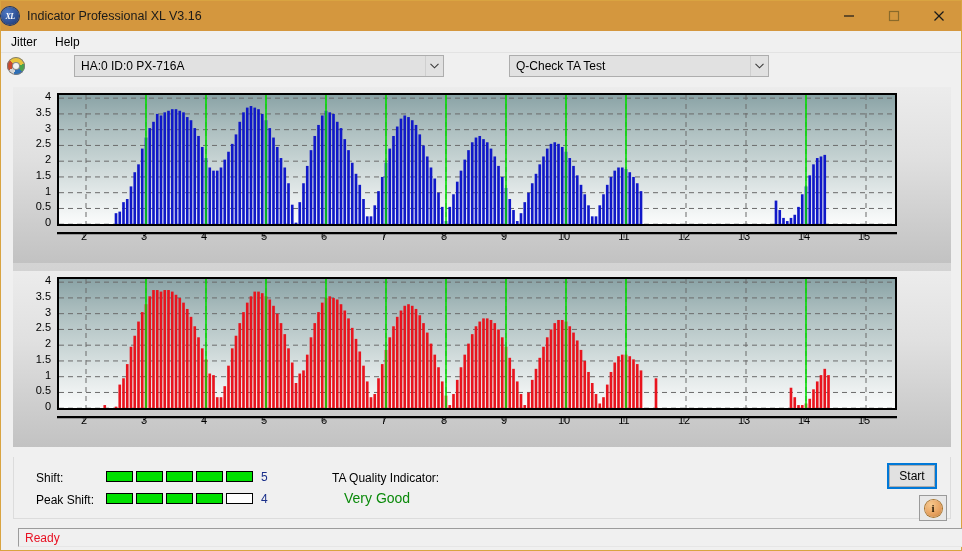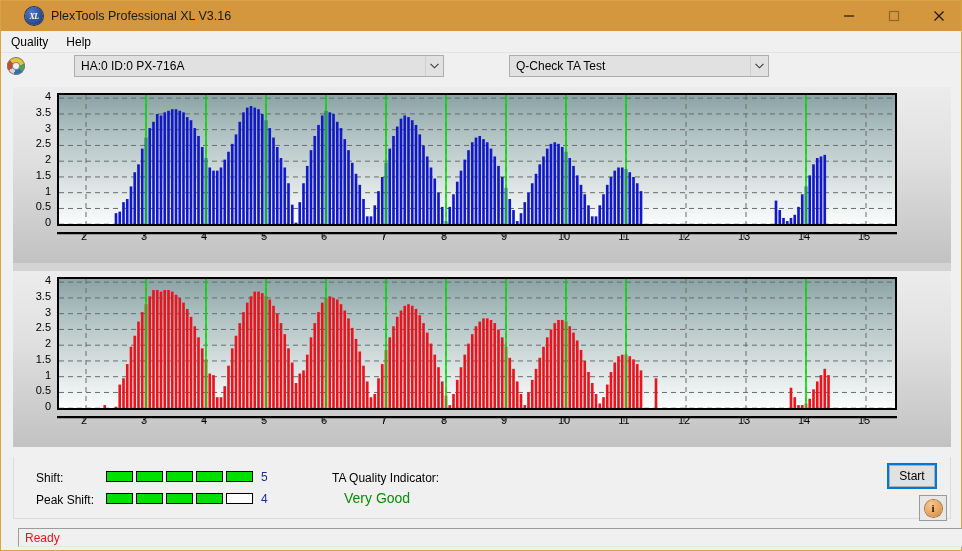--- a/index.html
+++ b/index.html
@@ -15,21 +15,21 @@
     background:#f0f0f0;
   }
 
   
   .titlebar{
     position:absolute;left:0;top:0;width:960px;height:30px;
     background:#d4973e;
     display:flex;align-items:center;
   }
   .app-icon{
-    width:18px;height:18px;margin-left:24px;margin-right:8px;
+    width:18px;height:18px;margin-left:0;margin-right:8px;
     border-radius:50%;
     background:radial-gradient(circle at 35% 30%,#4f79c4 0%,#2d4f92 60%,#1b3468 100%);
     color:#fff;font-size:8px;font-weight:bold;
     display:flex;align-items:center;justify-content:center;
     font-family:"Liberation Serif",serif;
     letter-spacing:-0.5px;
     box-shadow:0 0 0 1px #1b3468;
     font-style:italic;
   }
   .title-text{
@@ -190,41 +190,41 @@
   }
   .statusbar span{font-size:12px;color:#e81123;padding-left:6px;}
 </style>
 </head>
 <body>
 
 <div id="app">
 
   <div class="titlebar">
     <div class="app-icon">XL</div>
-    <div class="title-text">PlexTools Professional XL V3.16</div>
+    <div class="title-text">Indicator Professional XL V3.16</div>
     <div class="win-btn">
       <svg width="12" height="12" viewBox="0 0 12 12">
           <line x1="1" y1="6" x2="11" y2="6" stroke="#1a1a1a" stroke-width="1.2"></line>
         </svg>
     </div>
     <div class="win-btn">
       <svg width="12" height="12" viewBox="0 0 12 12">
           <rect x="1.5" y="1.5" width="9" height="9" fill="none" stroke="#8a6a2a" stroke-width="1.2"></rect>
         </svg>
     </div>
     <div class="win-btn">
       <svg width="12" height="12" viewBox="0 0 12 12">
           <line x1="1.5" y1="1.5" x2="10.5" y2="10.5" stroke="#1a1a1a" stroke-width="1.2"></line>
           <line x1="10.5" y1="1.5" x2="1.5" y2="10.5" stroke="#1a1a1a" stroke-width="1.2"></line>
         </svg>
     </div>
   </div>
 
   <div class="menubar">
-    <div class="menu-item">Quality</div>
+    <div class="menu-item">Jitter</div>
     <div class="menu-item">Help</div>
   </div>
 
   <div class="selrow">
     <div class="disc-icon"></div>
     <div class="combo" id="combo-drive">
       <div class="cv">HA:0 ID:0  PX-716A</div>
       <div class="arrow">
         <svg width="9" height="6" viewBox="0 0 9 6">
             <path d="M0.5 0.8 L4.5 4.8 L8.5 0.8" fill="none" stroke="#3a3a3a" stroke-width="1.1"></path>

